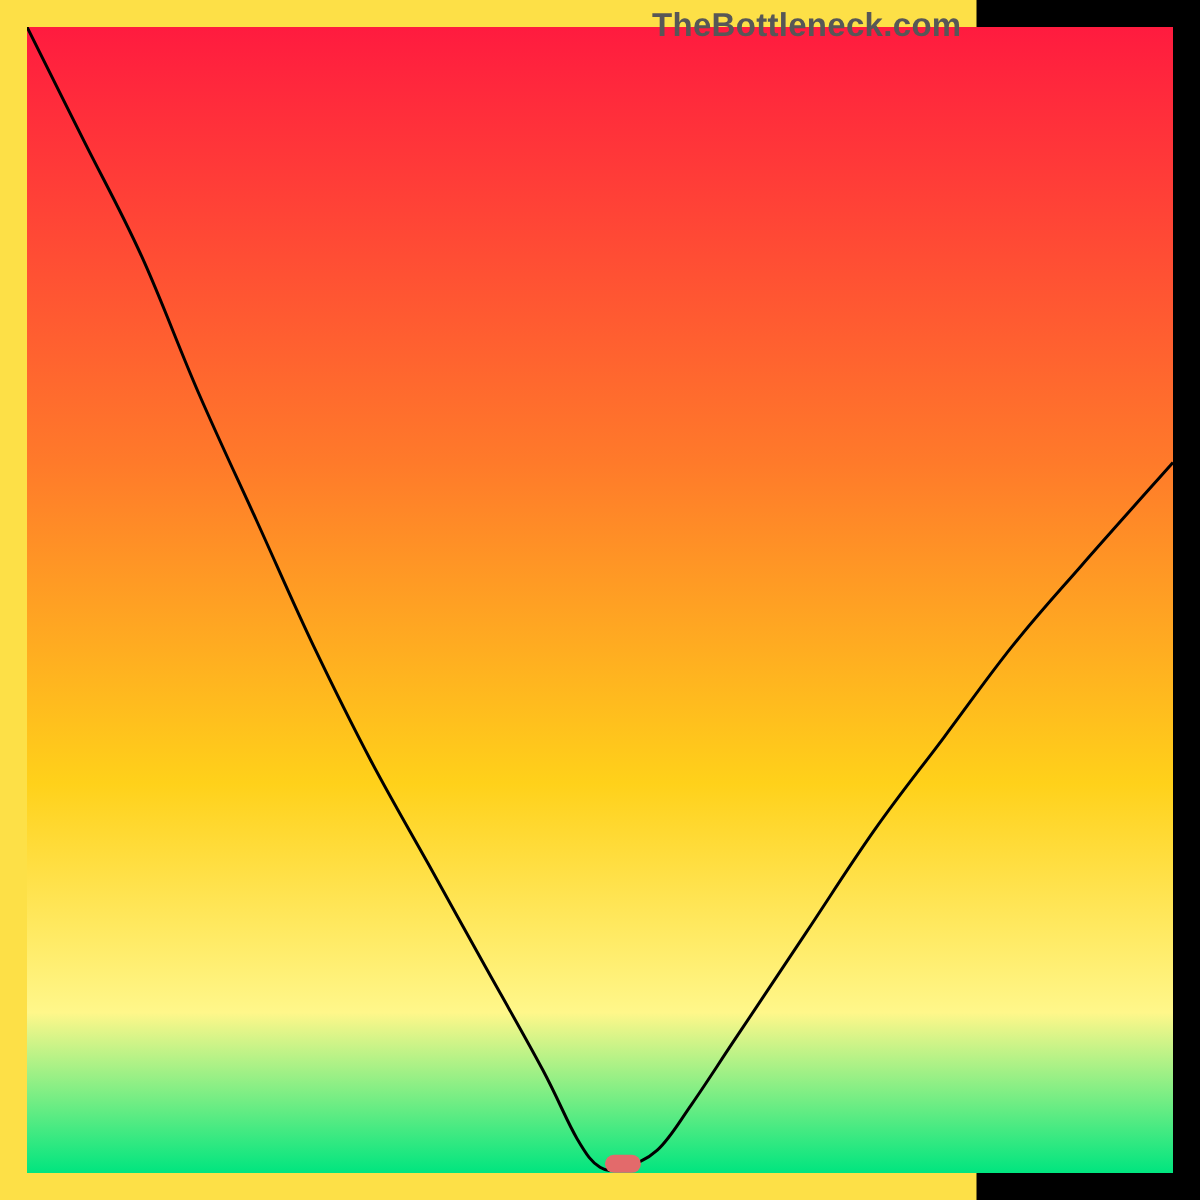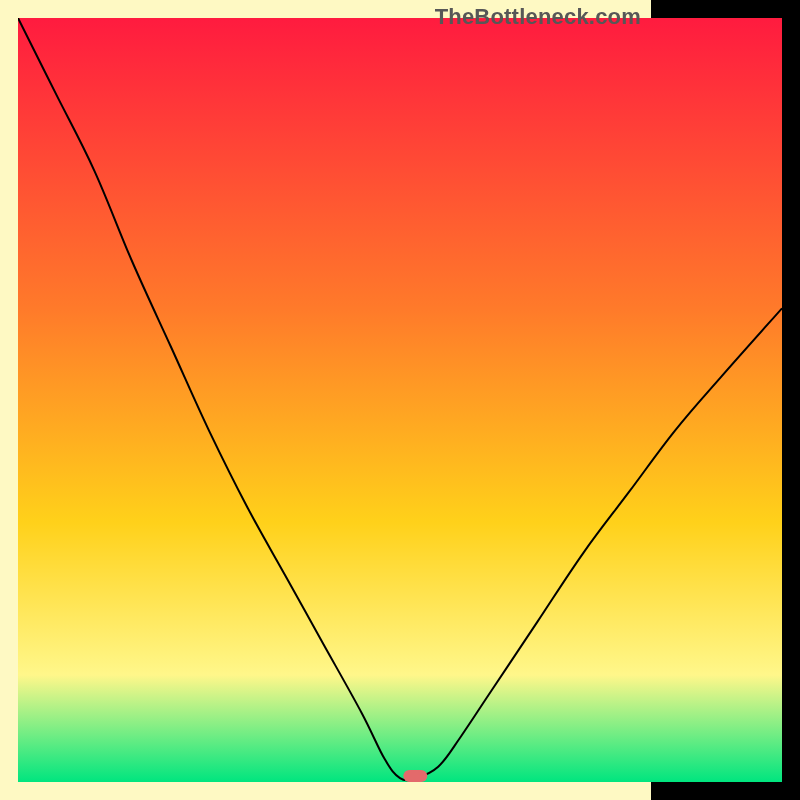--- a/index.html
+++ b/index.html
@@ -8,21 +8,21 @@
     width: 800px;
     height: 800px;
     background: #000;
     overflow: hidden;
     font-family: Arial, Helvetica, sans-serif;
   }
   .frame {
     position: relative;
     width: 651px;
     height: 800px;
-    background: #fef9c3;
+    background: #fde047;
   }
   .watermark {
     position: absolute;
     top: 4px;
     right: 10px;
     color: #575757;
     font-size: 22px;
     font-weight: 600;
     letter-spacing: 0.2px;
     z-index: 3;

